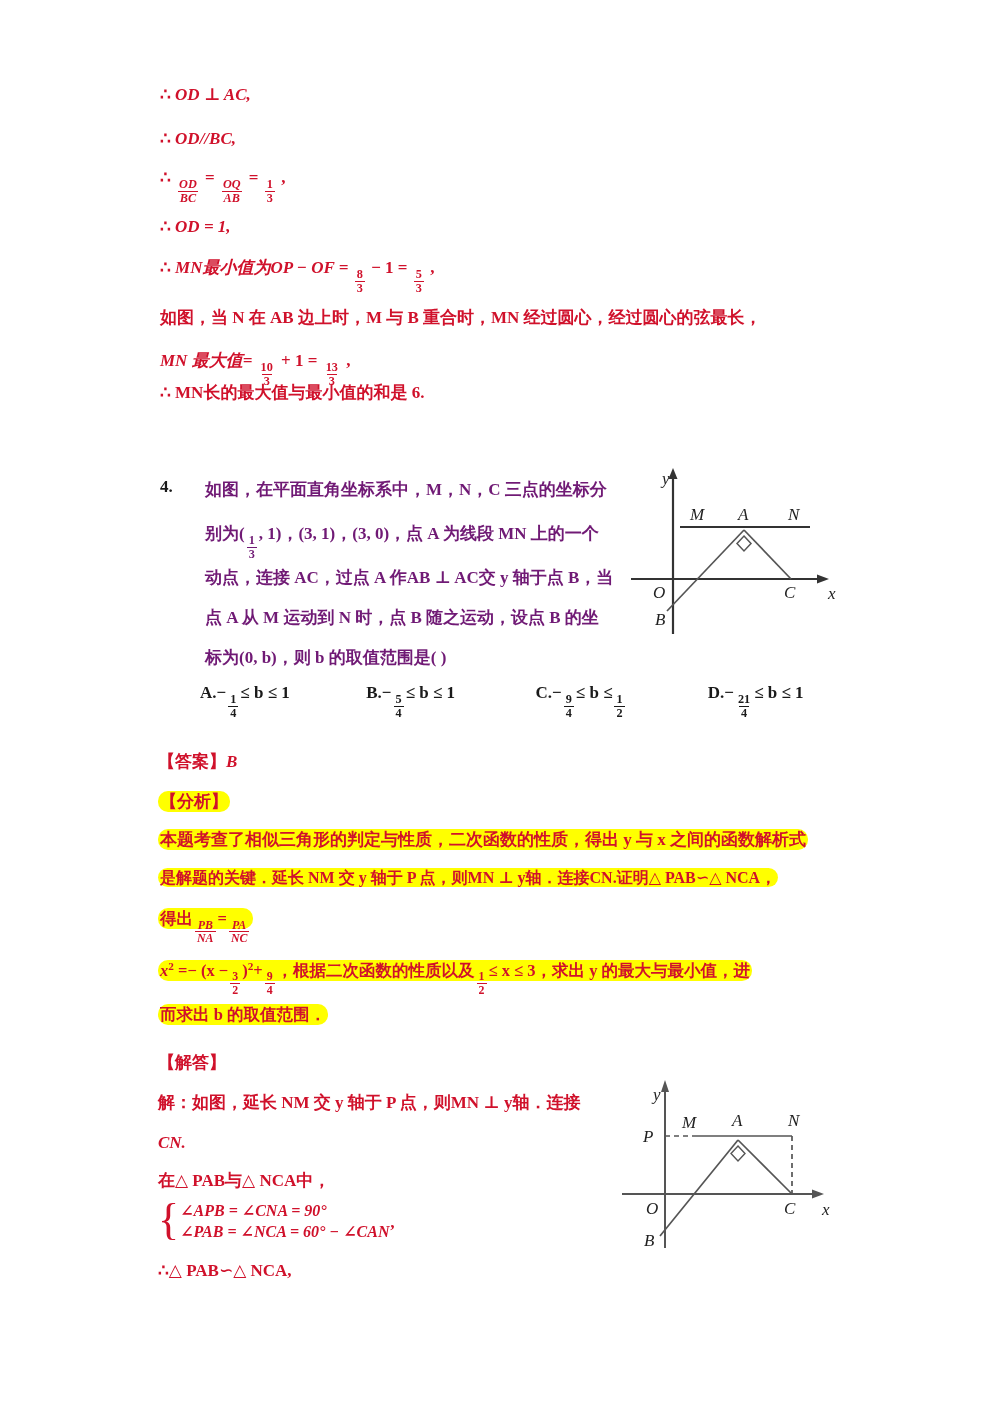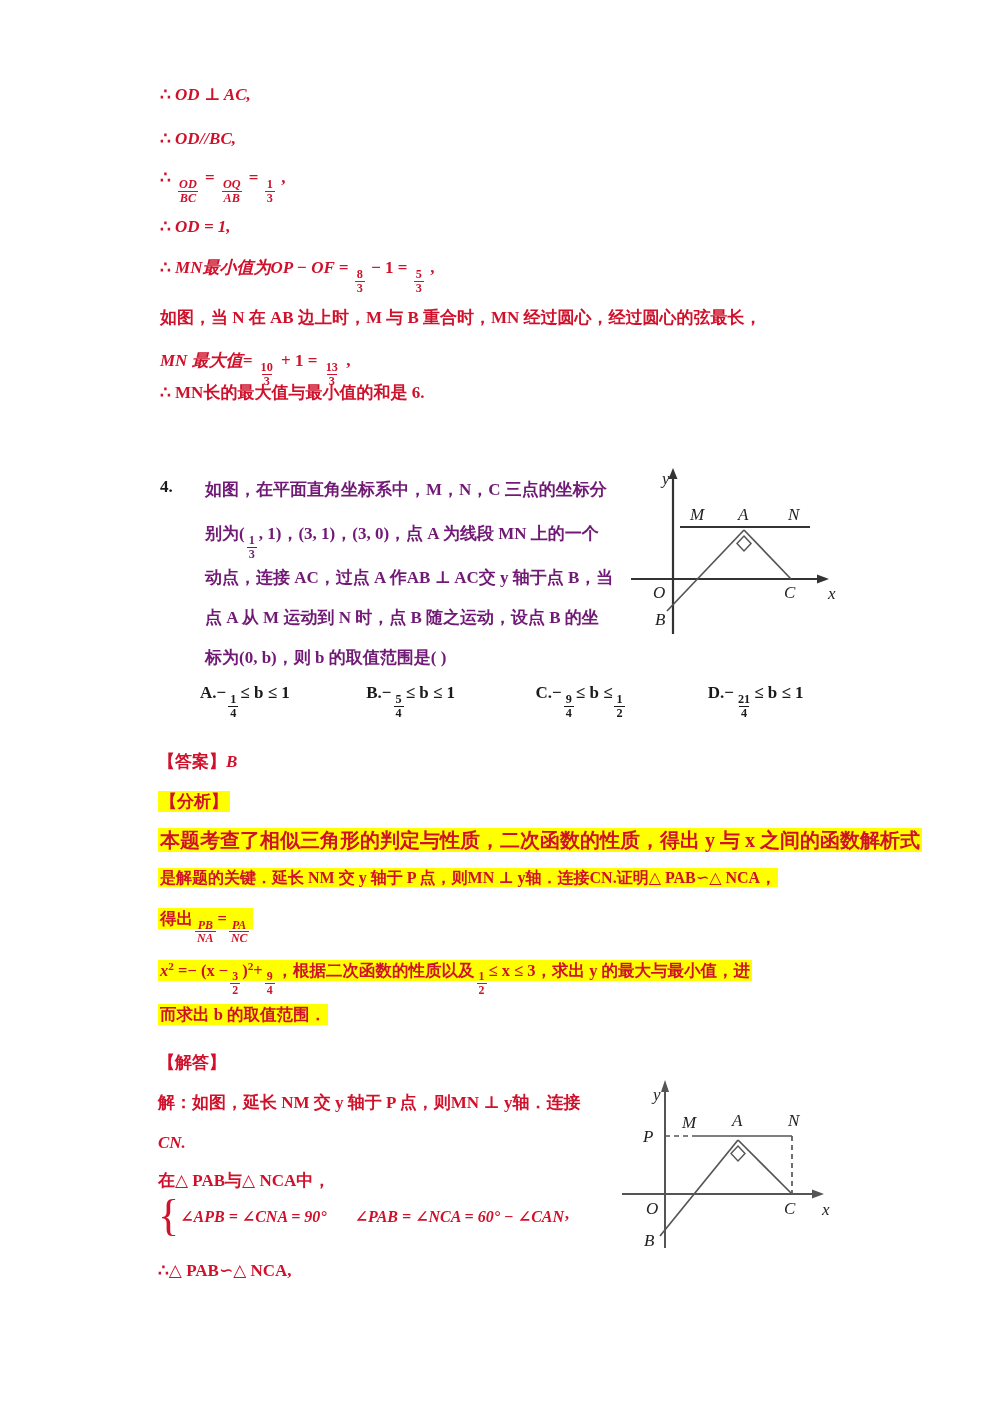--- a/index.html
+++ b/index.html
@@ -26,20 +26,21 @@
   .red {
     color: #d0112b;
     font-weight: bold;
   }
   .black {
     color: #1a1a1a;
     font-weight: bold;
   }
   .hl {
     background: #ffff00;
+    border-radius: 10px;
   }
   .line {
     position: absolute;
     white-space: nowrap;
     font-size: 17px;
     line-height: 26px;
   }
   .it { font-style: italic; }
 
   
@@ -218,21 +219,21 @@
     <div class="line red" style="top:749px">
       <span>【答案】</span><span class="it">B</span>
     </div>
   </div>
 
   <div class="sec">
     <div class="line red" style="top:789px">
       <span class="hl">【分析】</span>
     </div>
 
-    <div class="line red" style="top:827px;font-size:20px">
+    <div class="line red" style="top:827px;font-size:17px">
       <span class="hl">本题考查了相似三角形的判定与性质，二次函数的性质，得出 y 与 x 之间的函数解析式</span>
     </div>
 
     <div class="line red" style="top:865px;font-size:16px">
       <span class="hl">是解题的关键．延长 NM 交 y 轴于 P 点，则MN ⊥ y轴．连接CN.证明△ PAB∽△ NCA，</span>
     </div>
 
     <div class="line red" style="top:906px;font-size:16.5px">
       <span class="hl"><span>得出</span><span class="frac">
             <span class="num">PB</span>
@@ -262,21 +263,21 @@
   </div>
 
   <div class="sec">
     <div class="line red" style="top:1050px">【解答】</div>
     <div class="line red" style="top:1090px">解：如图，延长 NM 交 y 轴于 P 点，则MN ⊥ y轴．连接</div>
     <div class="line red it" style="top:1130px">CN.</div>
     <div class="line red" style="top:1168px">在△ PAB与△ NCA中，</div>
 
     <div style="position:absolute;left:158px;top:1200px;display:flex;align-items:center;">
       <span style="font-size:44px;line-height:0.8;color:#d0112b;font-weight:normal;margin-right:1px;margin-top:-2px;">{</span>
-      <span style="display:flex;flex-direction:row;line-height:21px;font-size:16px;gap:28px;">
+      <span style="display:flex;flex-direction:column;line-height:21px;font-size:16px;">
         <span class="red it">∠APB = ∠CNA = 90°</span>
         <span class="red it">∠PAB = ∠NCA = 60° − ∠CAN</span>
       </span>
       <span class="red" style="align-self:flex-end;font-size:17px;margin-bottom:1px;">’</span>
     </div>
 
     <div class="line red" style="top:1258px">
       <span>∴</span><span>△ PAB∽△ NCA,</span>
     </div>
   </div>

